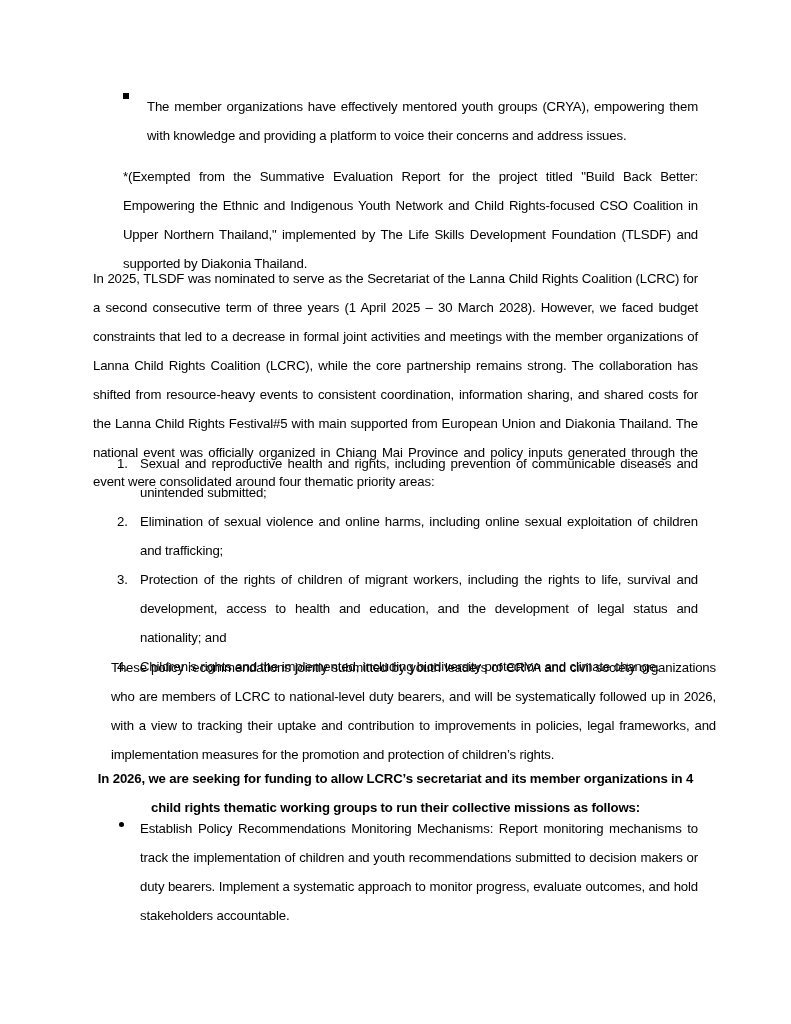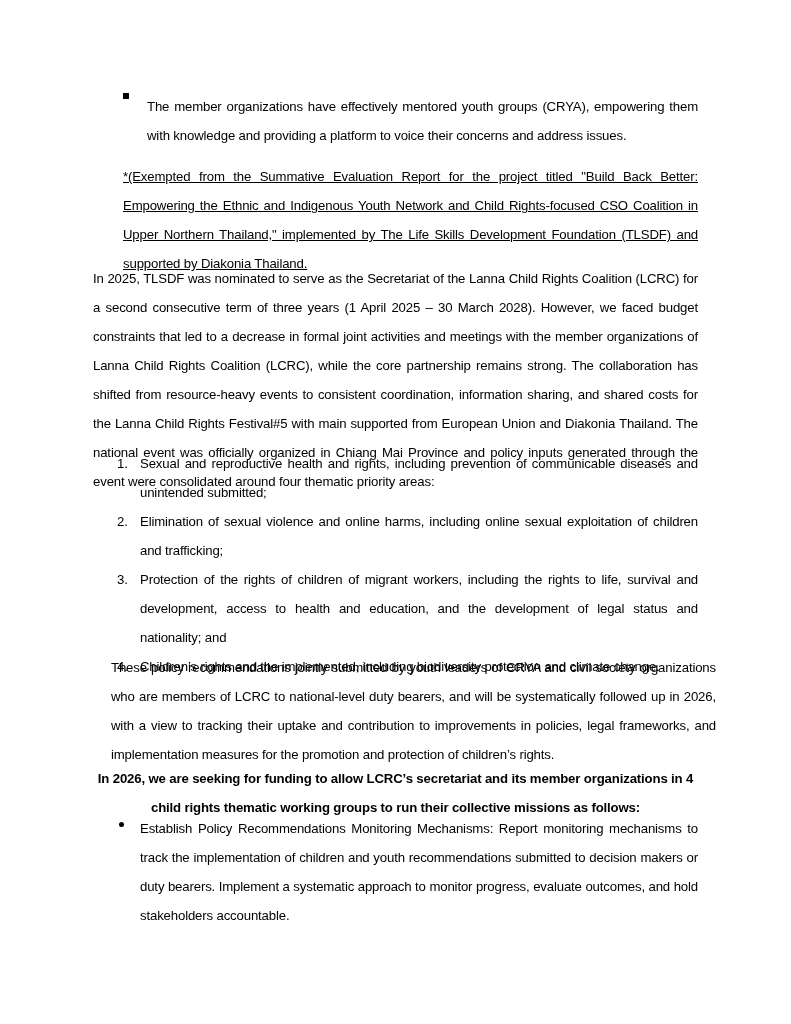--- a/index.html
+++ b/index.html
@@ -34,21 +34,20 @@
       position: absolute;
       left: 147px;
       top: 92px;
       width: 551px;
     }
     .note {
       position: absolute;
       left: 123px;
       top: 162px;
       width: 575px;
-      text-decoration: underline;
     }
     .para2 {
       position: absolute;
       left: 93px;
       top: 264px;
       width: 605px;
     }
     .olist {
       position: absolute;
       left: 93px;

